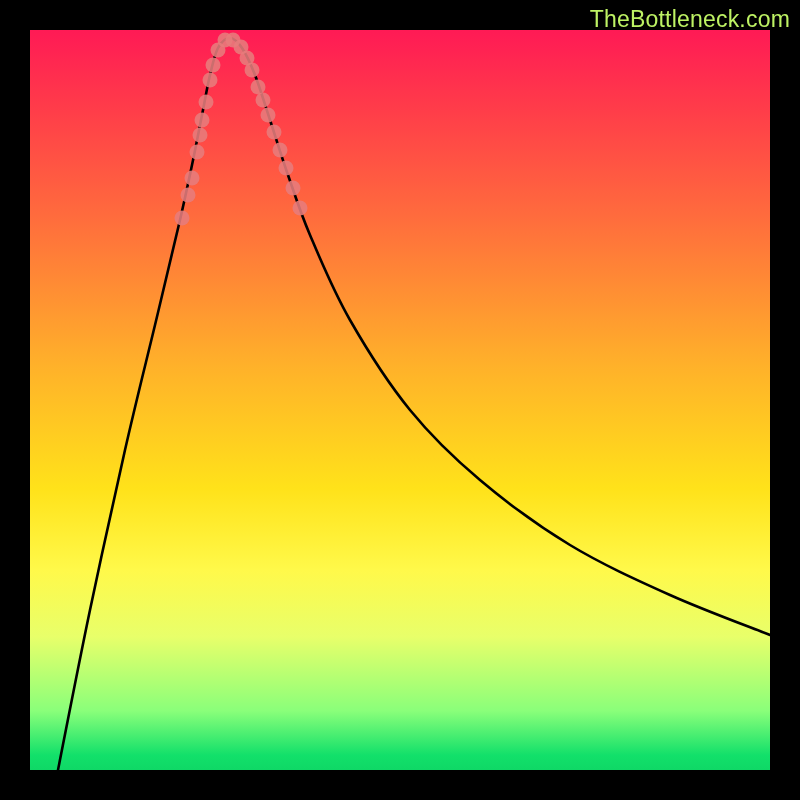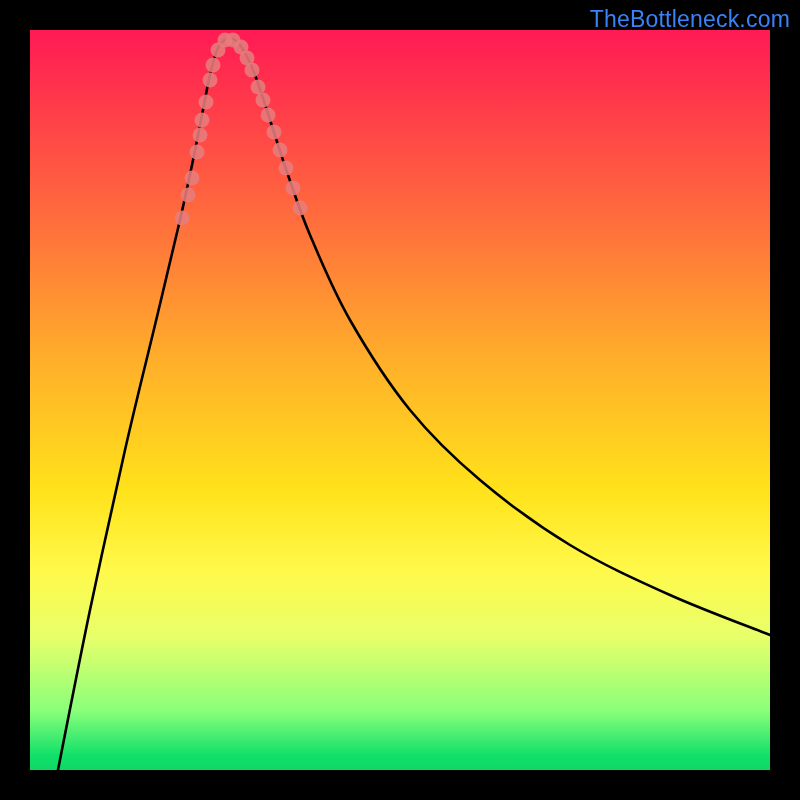--- a/index.html
+++ b/index.html
@@ -27,21 +27,21 @@
       #e8ff6a 82%,
       #8aff7a 92%,
       #12e06a 98%,
       #0fd866 100%
     );
   }
   .watermark {
     position: absolute;
     top: 6px;
     right: 10px;
-    color: #3b82f6;
+    color: #bef264;
     font-size: 23px;
     letter-spacing: 0.2px;
     font-weight: 400;
     font-family: Arial, Helvetica, sans-serif;
   }
   svg.curve {
     position: absolute;
     left: 0;
     top: 0;
     width: 740px;

